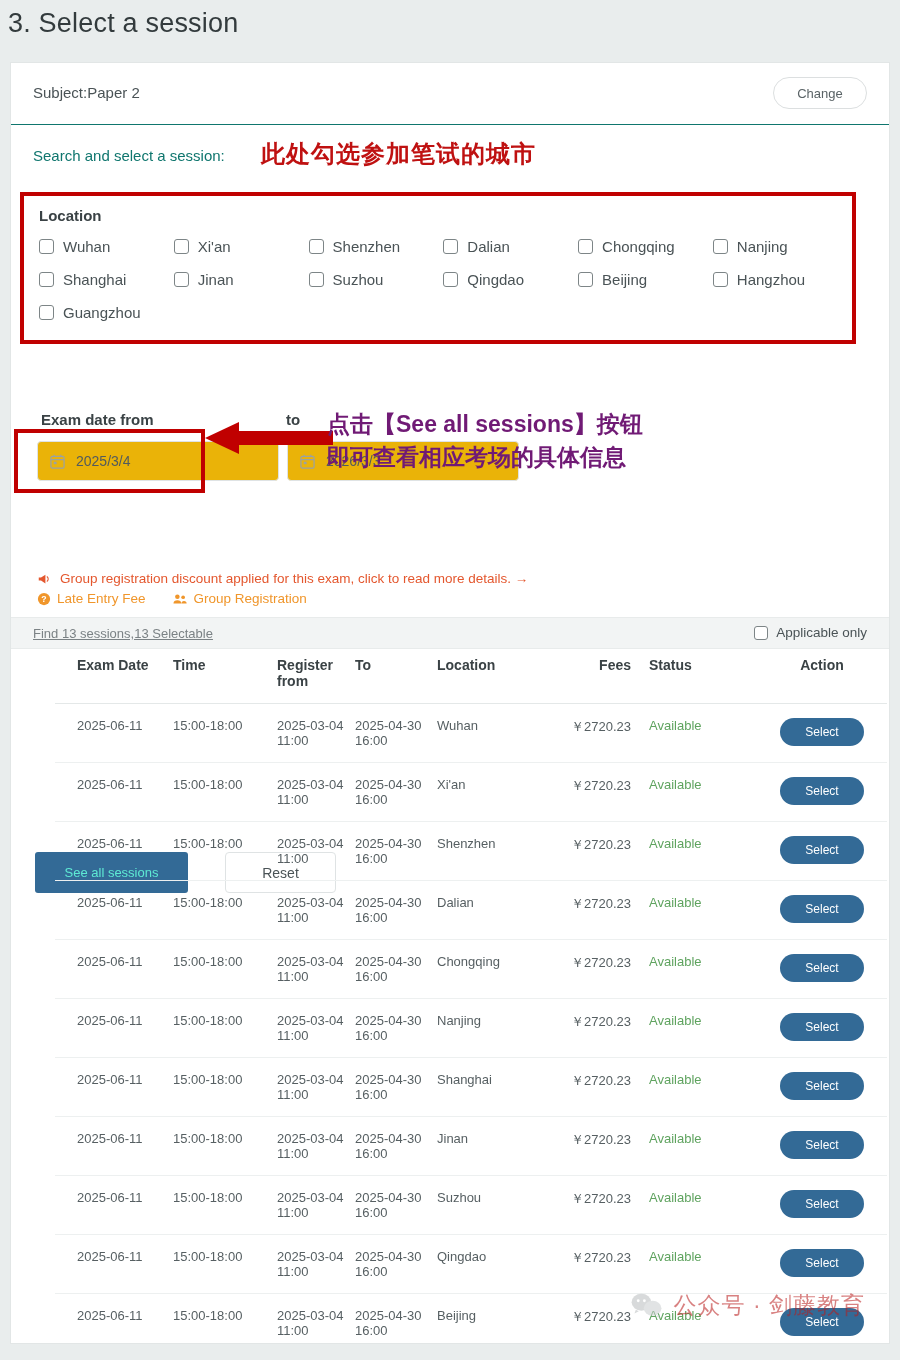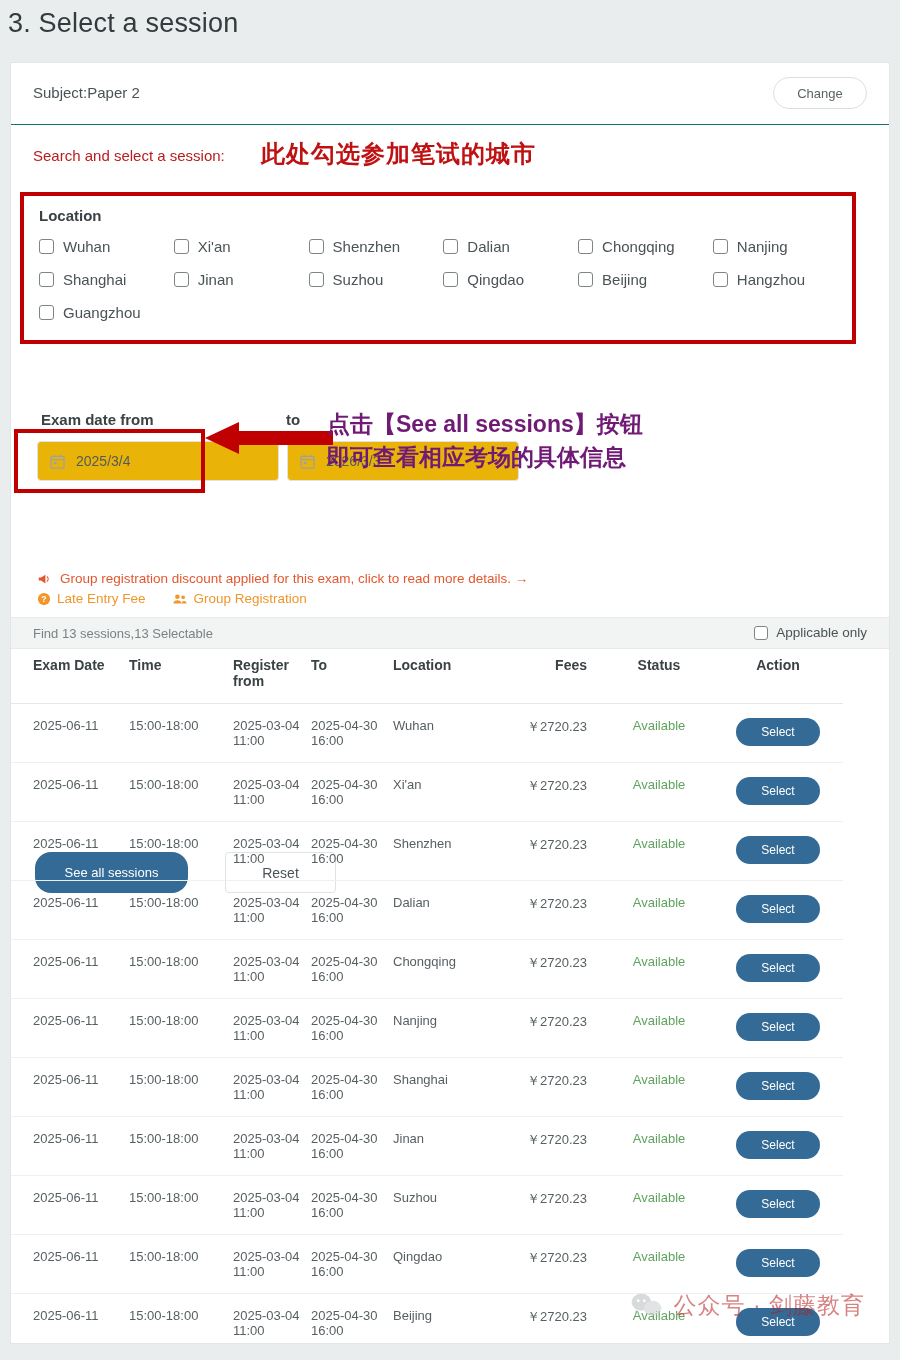--- a/index.html
+++ b/index.html
@@ -66,21 +66,21 @@
 
   
   .search-row {
     position: relative;
     height: 62px;
   }
   .search-label {
     position: absolute;
     left: 22px; top: 22px;
     font-size: 15px;
-    color: #b91c1c;
+    color: #0f766e;
   }
   .anno-cn-top {
     position: absolute;
     left: 250px; top: 13px;
     font-size: 24px;
     font-weight: bold;
     color: #bf1111;
     letter-spacing: 1px;
     white-space: nowrap;
   }
@@ -156,23 +156,23 @@
   #date-from { left: 26px; top: 30px; width: 242px; }
   #date-to   { left: 276px; top: 30px; width: 232px; }
   .cal-ico { width: 15px; height: 15px; margin-right: 11px; flex: 0 0 auto; }
   .date-val { font-size: 14px; color: #525b5e; }
 
   .see-all-btn {
     position: absolute;
     left: 24px; top: 441px;
     width: 153px; height: 41px;
     background: #336a96;
-    color: #ffffff;
+    color: #5eead4;
     border: none;
-    border-radius: 16px;
+    border-radius: 3px;
     font-size: 13px;
     font-family: "Liberation Sans", sans-serif;
     cursor: pointer;
   }
   .reset-btn {
     position: absolute;
     left: 214px; top: 441px;
     width: 111px; height: 41px;
     background: #fff;
     color: #4a5356;
@@ -213,31 +213,31 @@
   .results-bar {
     position: absolute;
     left: 0; top: 554px;
     width: 878px; height: 32px;
     background: #f2f4f4;
     border-top: 1px solid #e8ebeb;
     border-bottom: 1px solid #e8ebeb;
   }
   .found-text {
     position: absolute; left: 22px; top: 8px;
-    font-size: 13px; color: #7b8285;
+    font-size: 13px; color: #7b8285; text-decoration: underline;
   }
   .applicable {
     position: absolute; right: 22px; top: 7px;
     display: flex; align-items: center; cursor: pointer;
   }
   .applicable .cbx { width: 14px; height: 14px; margin-right: 8px; }
   .applicable span { font-size: 13.5px; color: #4a5356; }
 
   
-  .tbl { position: absolute; left: 0; top: 586px; width: 804px; }
+  .tbl { position: absolute; left: 0; top: 586px; width: 804px; padding-left: 44px; }
   table { width: 100%; border-collapse: collapse; table-layout: fixed; }
   th {
     text-align: left;
     font-size: 14px;
     font-weight: bold;
     color: #3a4245;
     padding: 8px 0 14px 0;
     vertical-align: top;
     border-bottom: 1px solid #e4e8e8;
   }
@@ -247,21 +247,21 @@
     padding: 14px 0 14px 0;
     vertical-align: top;
     border-bottom: 1px solid #edf0f0;
   }
   .c-date { width: 118px; padding-left: 22px; }
   .c-time { width: 104px; }
   .c-regfrom { width: 78px; }
   .c-to { width: 82px; }
   .c-loc { width: 120px; }
   .c-fees { width: 92px; text-align: right; padding-right: 18px; }
-  .c-status { width: 108px; text-align: center; }
+  .c-status { width: 108px; }
   .c-action { width: 130px; text-align: center; }
   th.c-fees { }
   th.c-action { text-align: center; }
   .status-avail { color: #5fa35f; }
   .select-btn {
     width: 84px; height: 28px;
     background: #336a96;
     color: #fff;
     border: none;
     border-radius: 14px;

